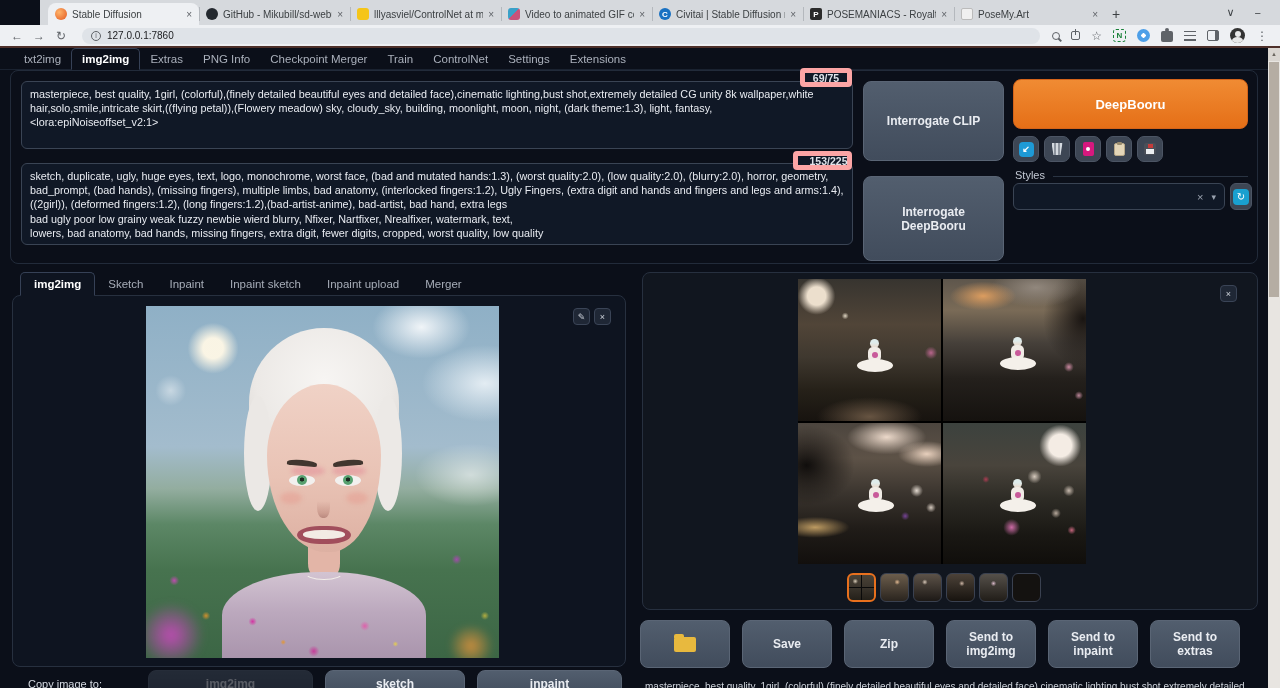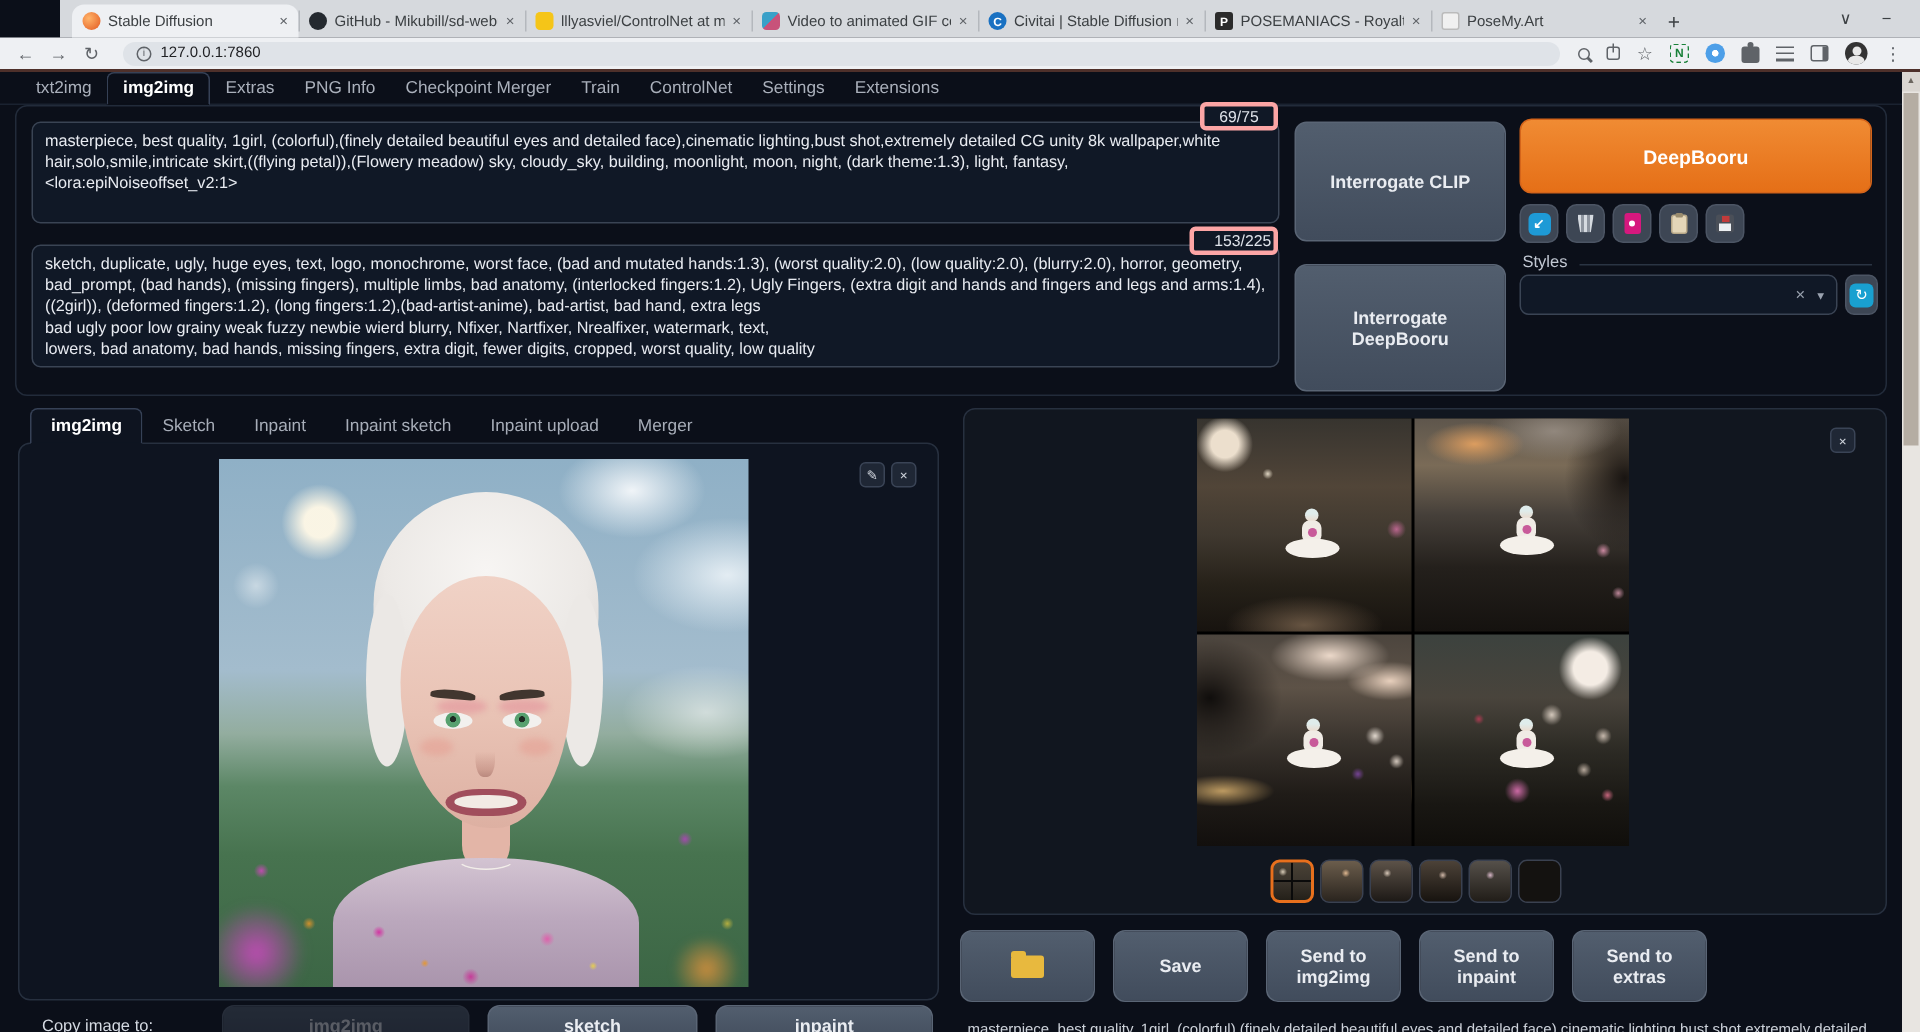--- a/index.html
+++ b/index.html
@@ -57,21 +57,21 @@
   
   .wnav { position:absolute; left:0; top:48px; width:1268px; height:22px; display:flex; align-items:flex-end; padding-left:14px; font-size:11.5px; color:#aab0bb; border-bottom:1px solid #1a2230; }
   .wtab { padding:4px 10px; }
   .wtab.active { border:1px solid #364156; border-bottom:1px solid #0b0f19; border-radius:5px 5px 0 0; background:#0b0f19; color:#fff; font-weight:bold; margin-bottom:-1px; }
 
   
   .toprow { position:absolute; left:10px; top:70px; width:1248px; height:194px; border:1px solid #222b3a; border-radius:8px; }
   .txtbox { position:absolute; background:#101826; border:1px solid #3a4454; border-radius:6px; padding:5px 8px; font-size:10.8px; line-height:14.2px; color:#e8ebf1; white-space:pre-line; overflow:hidden; }
   .prompt-box { left:10px; top:10px; width:832px; height:68px; }
   .neg-box { left:10px; top:92px; width:832px; height:82px; }
-  .counter { position:absolute; height:19px; background:#101826; border:3px solid #fca5a5; border-radius:4px; color:#dfe3ea; font-size:10.5px; display:flex; align-items:center; justify-content:center; z-index:3; }
+  .counter { position:absolute; height:19px; background:#101826; border:5px solid #fca5a5; border-radius:4px; color:#dfe3ea; font-size:10.5px; display:flex; align-items:center; justify-content:center; z-index:3;font-weight:bold; }
   .cnt1 { left:789px; top:-3px; width:52px; }
   .cnt2 { left:782px; top:80px; width:59px;padding-left:12px; }
   .gbtn { background:linear-gradient(180deg,#525e6e,#414c5c); border:1px solid #5a6575; border-radius:8px; color:#e9ecf1; font-size:12px; font-weight:bold; display:flex; align-items:center; justify-content:center; text-align:center; white-space:pre-line; }
   .iclip { position:absolute; left:852px; top:10px; width:141px; height:80px; }
   .ideep { position:absolute; left:852px; top:105px; width:141px; height:85px; }
   .generate { position:absolute; left:1002px; top:8px; width:235px; height:50px; background:linear-gradient(180deg,#f08b33,#e56f17); border:1px solid #d4641a; border-radius:8px; color:#fff; font-size:13px; font-weight:bold; display:flex; align-items:center; justify-content:center; }
   .iconrow { position:absolute; left:1002px; top:65px; display:flex; gap:5px; }
   .ib { width:26px; height:26px; border-radius:7px; background:#3d4654; border:1px solid #4c5564; display:flex; align-items:center; justify-content:center; }
   .ic-paste { width:15px; height:15px; border-radius:4px; background:#1e9ad6; color:#fff; font-size:9px; font-weight:bold; display:flex; align-items:center; justify-content:center; }
   .ic-trash { width:11px; height:12px; background:repeating-linear-gradient(90deg,#d5dae0 0 2px,#8d949e 2px 4px); clip-path:polygon(0 0,100% 0,82% 100%,18% 100%); }
@@ -431,20 +431,21 @@
         <div class="thumb t2"></div>
         <div class="thumb t3"></div>
         <div class="thumb t4"></div>
         <div class="thumb t5"></div>
         <div class="thumb t6"></div>
       </div>
     </div>
     <div class="gbtnrow">
       <div class="gbtn galbtn"><span class="folder"></span></div>
       <div class="gbtn galbtn">Save</div>
+      <div class="gbtn galbtn">Zip</div>
       <div class="gbtn galbtn">Send to
 img2img</div>
       <div class="gbtn galbtn">Send to
 inpaint</div>
       <div class="gbtn galbtn">Send to
 extras</div>
     </div>
     <div class="ginfo">masterpiece, best quality, 1girl, (colorful),(finely detailed beautiful eyes and detailed face),cinematic lighting,bust shot,extremely detailed CG</div>
   </div>
 

